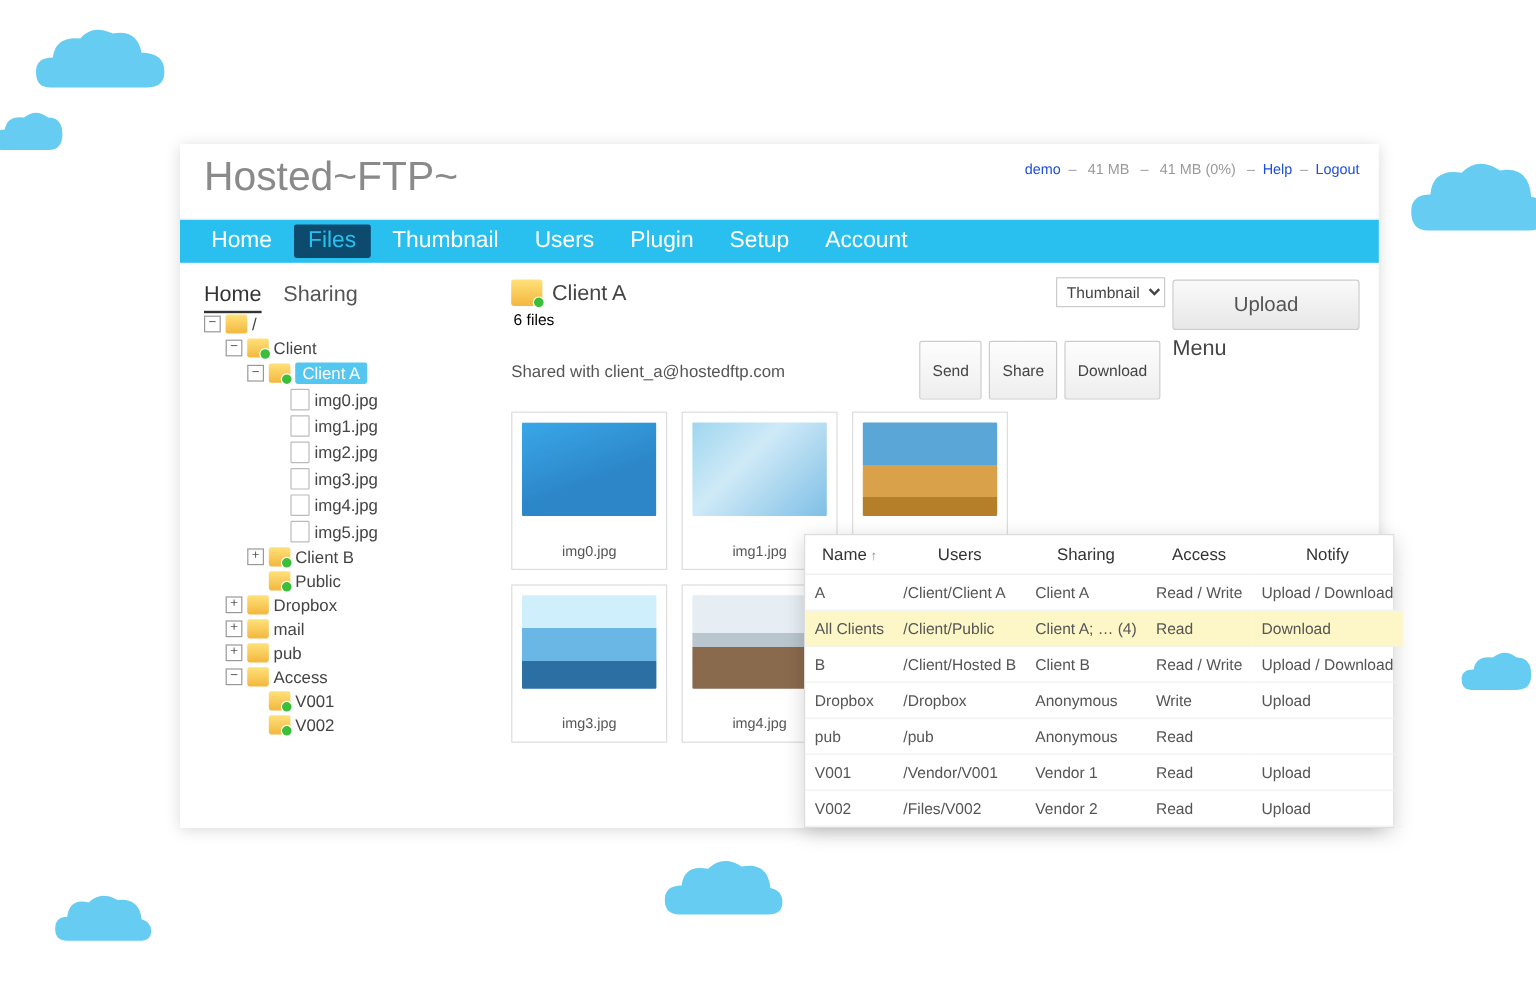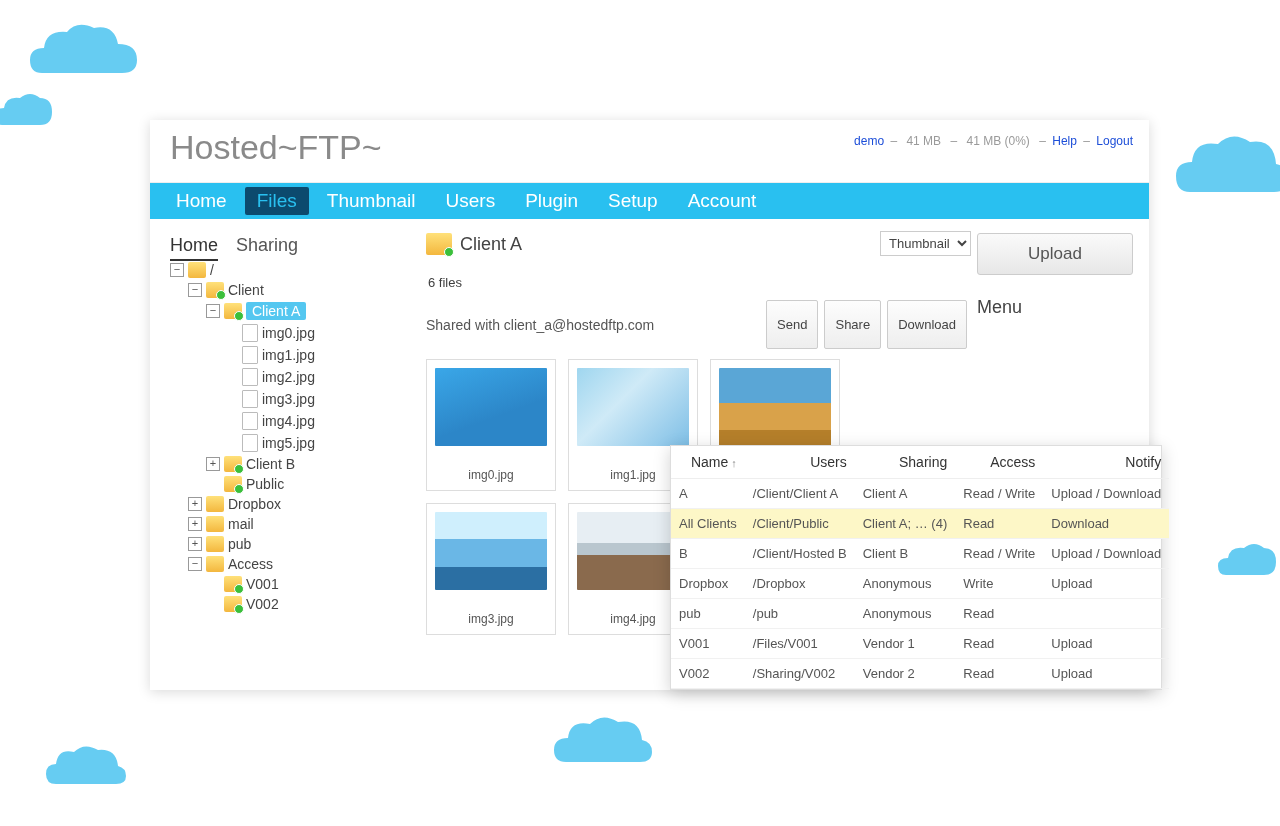--- a/index.html
+++ b/index.html
@@ -28,41 +28,41 @@
   .ficon{display:inline-block;width:18px;height:16px;margin-right:4px;position:relative}
   .folder-y{background:linear-gradient(#ffe17a,#f3b73e);border-radius:2px}
   .folder-share::after{content:"";position:absolute;right:-2px;bottom:-2px;width:8px;height:8px;border-radius:50%;background:#3bbf3b;border:1px solid #fff}
   .file-ico{width:14px;height:16px;background:#fff;border:1px solid #bbb;border-radius:1px;position:relative}
   .node-label{cursor:pointer}
   .node-label.selected{background:#54c7f0;color:#fff;padding:1px 6px;border-radius:2px}
   .midcol{flex:1;padding:14px 10px 0 4px;box-sizing:border-box;position:relative}
   .folder-header{display:flex;align-items:center;margin-bottom:2px}
   .folder-header .ficon{width:26px;height:22px;margin-right:8px}
   .folder-title{font-size:18px;color:#444}
-  .file-count{font-size:13px;color:#404040;margin:20px 0 10px 2px}
+  .file-count{font-size:13px;color:#000000;margin:4px 0 10px 2px}
   .shared-row{display:flex;justify-content:space-between;align-items:center;margin-bottom:10px}
   .shared-text{font-size:14px;color:#555}
   .btnrow button,.view-select,.upload-btn,.thumb-select{font-family:inherit}
   .btnrow{display:flex;gap:6px}
   .smallbtn{background:linear-gradient(#fdfdfd,#eee);border:1px solid #ccc;padding:16px 10px;font-size:13px;color:#444;cursor:pointer;border-radius:2px}
   .view-row{position:absolute;right:6px;top:12px;display:flex;align-items:flex-start}
   .thumb-select{border:1px solid #ccc;padding:3px 4px;font-size:13px;color:#444;background:#fff}
   .thumb-grid{display:flex;flex-wrap:wrap;gap:12px;margin-top:4px}
   .thumb{width:130px;border:1px solid #ddd;background:#fff;padding:8px;box-sizing:border-box;text-align:center}
   .thumb .pic{width:100%;height:78px;border-radius:1px}
   .thumb .cap{font-size:12px;color:#555;margin-top:22px}
   .rightcol{width:172px;padding:14px 16px 0 0;box-sizing:border-box}
   .upload-btn{width:100%;height:42px;background:linear-gradient(#fafafa,#e7e7e7);border:1px solid #ccc;font-size:17px;color:#555;cursor:pointer;border-radius:3px}
-  .menu-title{font-size:18px;color:#444;margin:22px 0 8px}
+  .menu-title{font-size:18px;color:#444;margin:5px 0 8px}
   .menu-list{font-size:14px;color:#555}
   .menu-list div{padding:4px 0;cursor:pointer}
   
   .share-table{position:absolute;left:670px;top:445px;width:490px;background:#fff;border:1px solid #ddd;box-shadow:0 4px 16px rgba(0,0,0,0.18);z-index:20;font-size:14px;color:#444}
   .share-table table{width:100%;border-collapse:collapse}
-  .share-table th{text-align:right;font-weight:normal;color:#333;padding:8px 8px;border-bottom:1px solid #eee;font-size:14px}
+  .share-table th{text-align:center;font-weight:normal;color:#333;padding:8px 8px;border-bottom:1px solid #eee;font-size:14px}
   .share-table td{padding:7px 8px;border-bottom:1px solid #f1f1f1;font-size:13px;color:#555;white-space:nowrap}
   .share-table tr.hl td{background:#fdf7c7}
   .share-table th.sort::after{content:" \2191";font-size:11px;color:#888}
 </style>
 </head>
 <body>
 
 <div class="cloud" style="left:22px;top:18px">
     <svg width="130" height="80">
       <path d="M20 55 Q8 55 8 42 Q8 30 22 30 Q24 12 45 14 Q55 2 72 10 Q92 6 96 26 Q115 26 115 42 Q115 55 100 55 Z" fill="#66ccf2"></path>
@@ -313,27 +313,27 @@
         </tr>
         <tr>
           <td>pub</td>
           <td>/pub</td>
           <td>Anonymous</td>
           <td>Read</td>
           <td></td>
         </tr>
         <tr>
           <td>V001</td>
-          <td>/Files/V001</td>
+          <td>/Vendor/V001</td>
           <td>Vendor 1</td>
           <td>Read</td>
           <td>Upload</td>
         </tr>
         <tr>
           <td>V002</td>
-          <td>/Sharing/V002</td>
+          <td>/Files/V002</td>
           <td>Vendor 2</td>
           <td>Read</td>
           <td>Upload</td>
         </tr>
       </tbody>
   </table>
 </div>
 
 </body></html>

